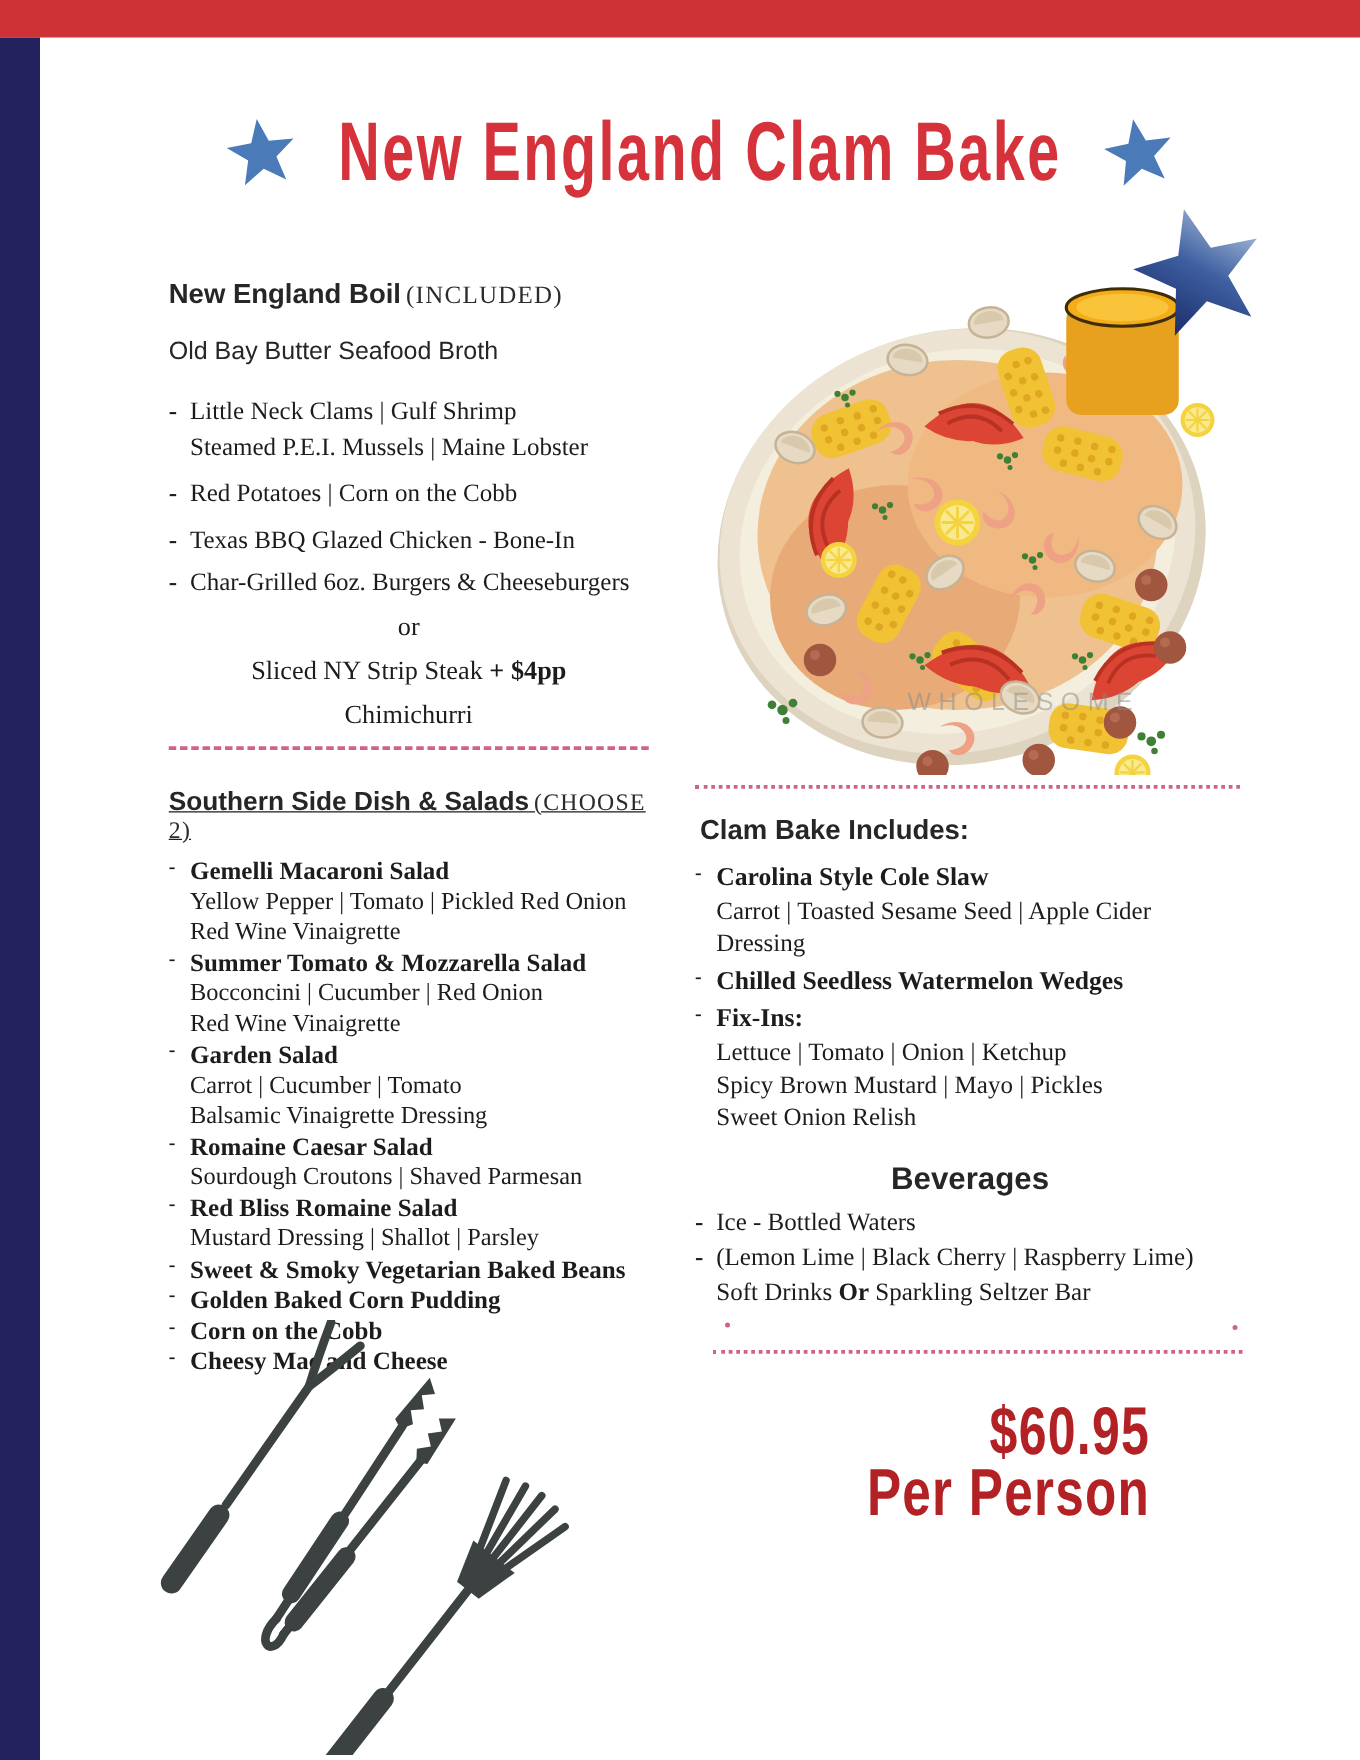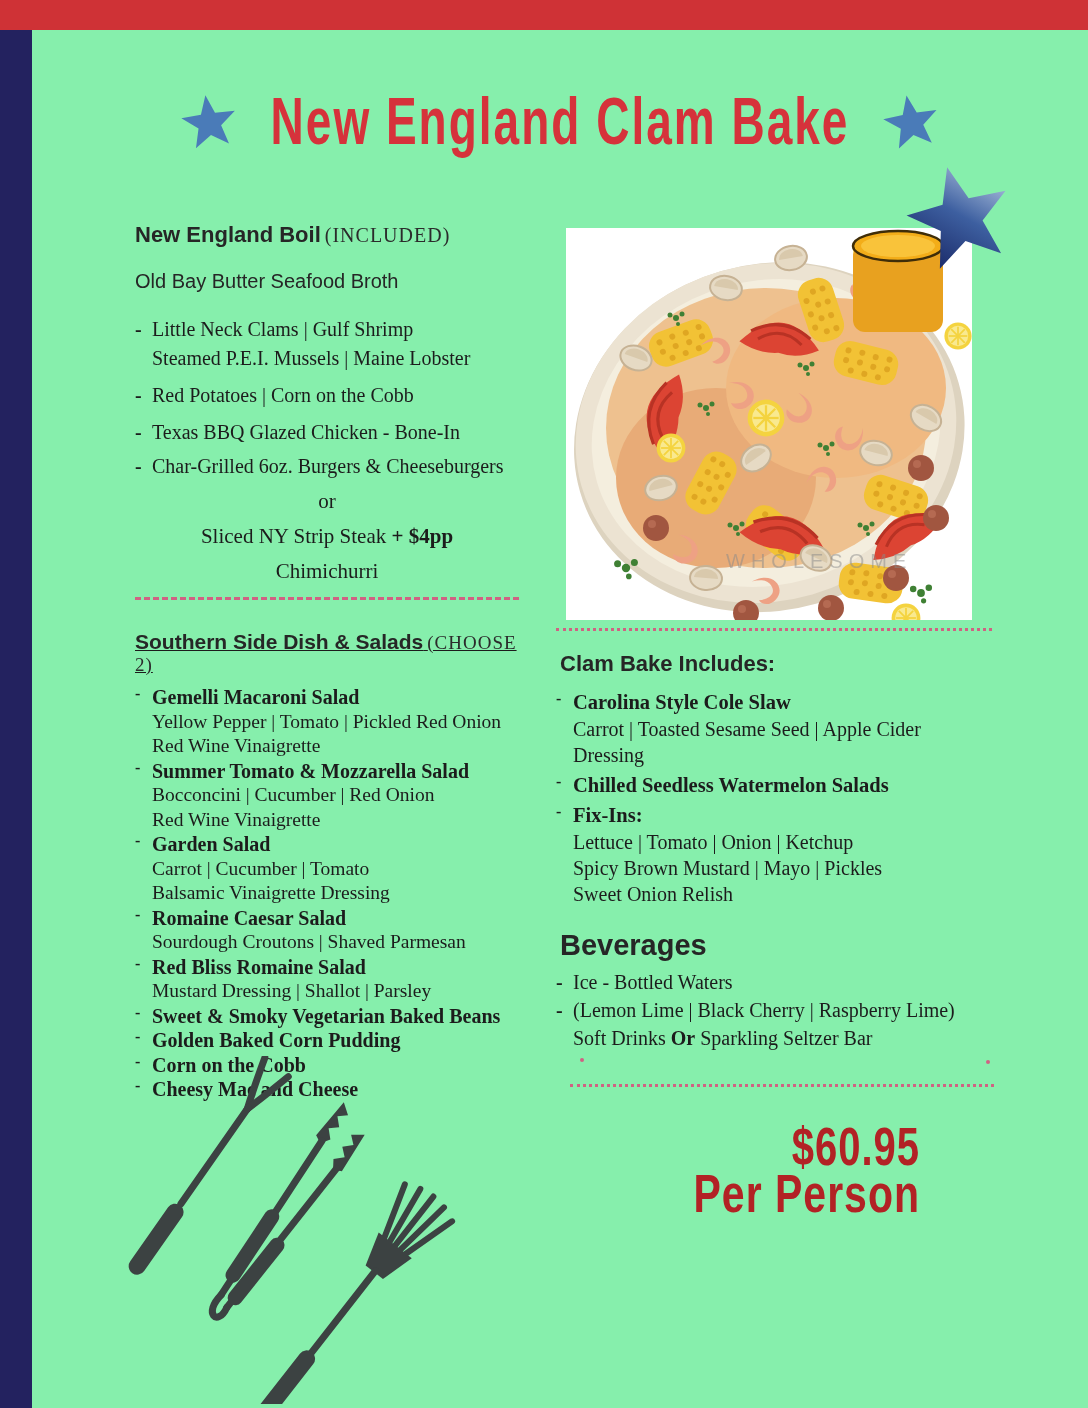--- a/index.html
+++ b/index.html
@@ -1,17 +1,17 @@
 <!DOCTYPE html>
 <html><head>
 <meta charset="utf-8">
 <style>
   * { margin:0; padding:0; box-sizing:border-box; }
   body { background:#888; font-family:"Liberation Serif", serif; }
-  .page { position:relative; width:1088px; height:1408px; background:#86efac; margin:0 auto; overflow:hidden; }
+  .page { position:relative; width:1088px; height:1408px; background:#ffffff; margin:0 auto; overflow:hidden; }
 
   .top-bar { position:absolute; left:0; top:0; width:1088px; height:30px; background:#cf3236; }
   .side-bar { position:absolute; left:0; top:30px; width:32px; height:1378px; background:#23225f; }
 
   
   .title-row { position:absolute; left:32px; top:66px; width:1056px; height:110px;
                display:flex; align-items:center; justify-content:center; gap:34px; }
   .title-text { font-family:"Liberation Sans", sans-serif; font-weight:700; font-size:46px;
                 color:#d6323b; letter-spacing:2px; display:inline-block;
                 transform:scaleY(1.45); transform-origin:center; white-space:nowrap; }
@@ -332,34 +332,34 @@
     <div class="inc-list">
       <div class="li">
           <span class="dash">-</span>
         <div>
           <div class="name">Carolina Style Cole Slaw</div>
           <div class="line">Carrot | Toasted Sesame Seed | Apple Cider Dressing</div>
         </div>
         </div>
       <div class="li">
           <span class="dash">-</span>
-        <div class="name">Chilled Seedless Watermelon Salads</div>
+        <div class="name">Chilled Seedless Watermelon Wedges</div>
         </div>
       <div class="li">
           <span class="dash">-</span>
         <div>
           <div class="name">Fix-Ins:</div>
           <div class="line">Lettuce | Tomato | Onion | Ketchup</div>
           <div class="line">Spicy Brown Mustard | Mayo | Pickles</div>
           <div class="line">Sweet Onion Relish</div>
         </div>
         </div>
     </div>
 
-    <div class="h-sans bev-head" style="font-size:29px;">Beverages</div>
+    <div class="h-sans bev-head" style="font-size:25px;text-align:center;">Beverages</div>
     <div class="bev-list">
       <div class="li">
           <span class="dash">-</span>
         <div>Ice - Bottled Waters</div>
         </div>
       <div class="li">
           <span class="dash">-</span>
         <div>
           <div>(Lemon Lime | Black Cherry | Raspberry Lime)</div>
           <div><span>Soft Drinks </span><span class="b">Or</span><span> Sparkling Seltzer Bar</span></div>

